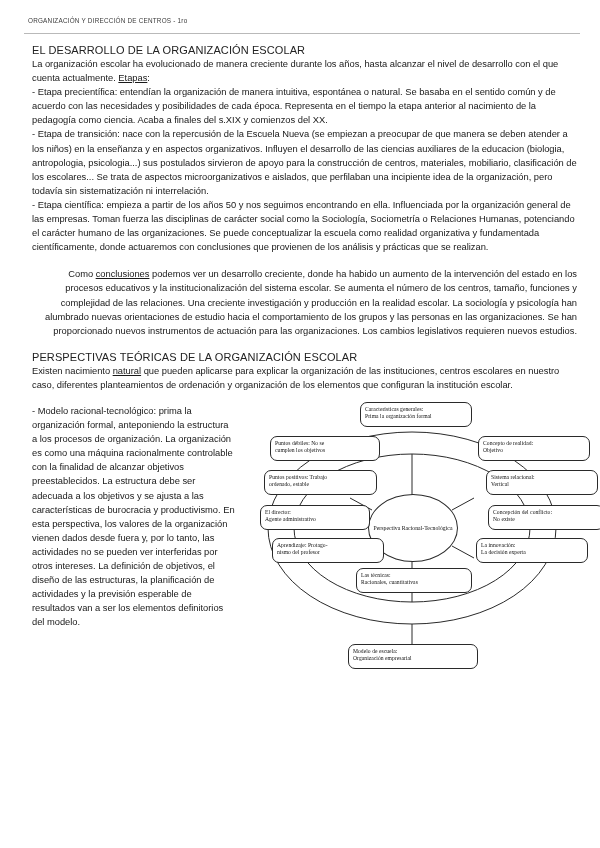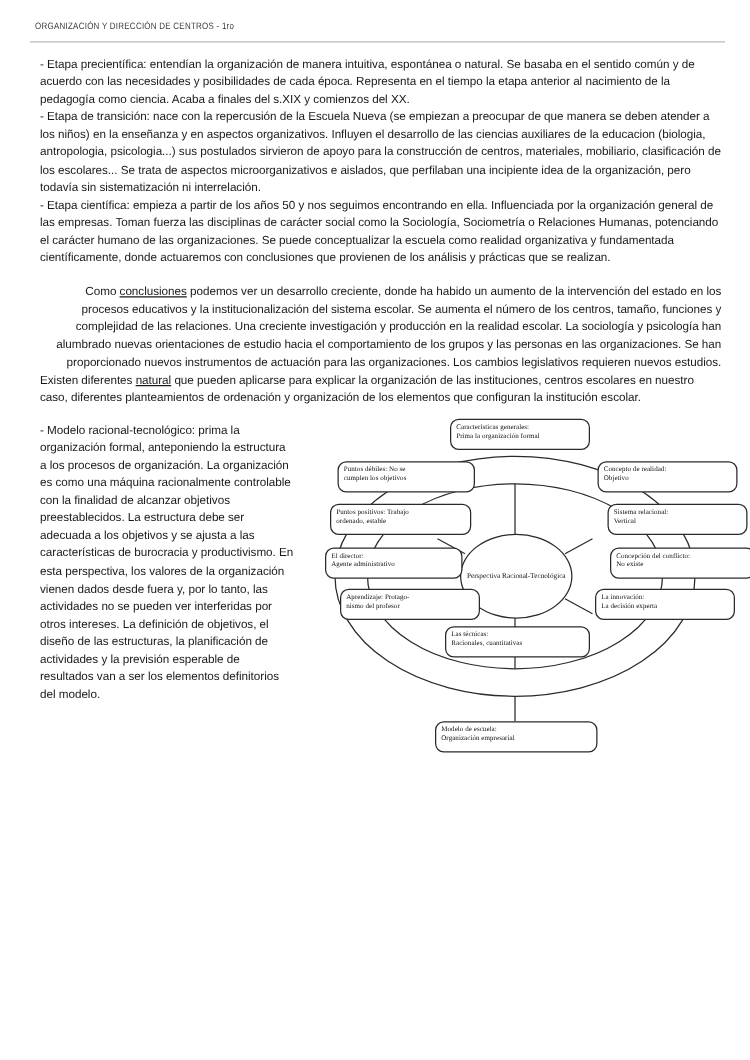--- a/index.html
+++ b/index.html
@@ -129,32 +129,35 @@
 <body>
 
 <div class="page">
 
   <div class="doc-header">ORGANIZACIÓN Y DIRECCIÓN DE CENTROS - 1ro</div>
   <div class="rule"></div>
 
   <div class="content">
 
 
-
+    <h2 class="section">EL DESARROLLO DE LA ORGANIZACIÓN ESCOLAR</h2>
+
+    <p class="body"><span>La organización escolar ha evolucionado de manera creciente durante los años, hasta alcanzar el nivel de desarrollo con el que cuenta actualmente. </span><span class="u">Etapas</span><span>:</span></p>
 
     <p class="body"><span>- </span><span class="b">Etapa precientífica</span><span>: entendían la organización de manera intuitiva, espontánea o natural. Se basaba en el sentido común y de acuerdo con las necesidades y posibilidades de cada época. Representa en el tiempo la etapa anterior al nacimiento de la pedagogía como ciencia. Acaba a finales del s.XIX y comienzos del XX.</span></p>
 
     <p class="body"><span>- </span><span class="b">Etapa de transición</span><span>: nace con la repercusión de la Escuela Nueva (se empiezan a preocupar de que manera se deben atender a los niños) en la enseñanza y en aspectos organizativos. Influyen el desarrollo de las ciencias auxiliares de la educacion (biologia, antropologia, psicologia...) sus postulados sirvieron de apoyo para la construcción de centros, materiales, mobiliario, clasificación de los escolares... Se trata de aspectos microorganizativos e aislados, que perfilaban una incipiente idea de la organización, pero todavía sin sistematización ni interrelación.</span></p>
 
     <p class="body"><span>- </span><span class="b">Etapa científica</span><span>: empieza a partir de los años 50 y nos seguimos encontrando en ella. Influenciada por la organización general de las empresas. Toman fuerza las disciplinas de carácter social como la Sociología, Sociometría o Relaciones Humanas, potenciando el carácter humano de las organizaciones. Se puede conceptualizar la escuela como realidad organizativa y fundamentada científicamente, donde actuaremos con conclusiones que provienen de los análisis y prácticas que se realizan.</span></p>
 
     <p class="body gap"><span>Como </span><span class="u">conclusiones</span><span> podemos ver un desarrollo creciente, donde ha habido un aumento de la intervención del estado en los procesos educativos y la institucionalización del sistema escolar. Se aumenta el número de los centros, tamaño, funciones y complejidad de las relaciones. Una creciente investigación y producción en la realidad escolar. La sociología y psicología han alumbrado nuevas orientaciones de estudio hacia el comportamiento de los grupos y las personas en las organizaciones. Se han proporcionado nuevos instrumentos de actuación para las organizaciones. Los cambios legislativos requieren nuevos estudios.</span></p>
 
-
-    <p class="body"><span>Existen diferentes </span><span class="u">natural</span><span> que pueden aplicarse para explicar la organización de las instituciones, centros escolares en nuestro caso, diferentes planteamientos de ordenación y organización de los elementos que configuran la institución escolar.</span></p>
+    <h2 class="section" style="margin-top:13px">PERSPECTIVAS TEÓRICAS DE LA ORGANIZACIÓN ESCOLAR</h2>
+
+    <p class="body"><span>Existen nacimiento </span><span class="u">natural</span><span> que pueden aplicarse para explicar la organización de las instituciones, centros escolares en nuestro caso, diferentes planteamientos de ordenación y organización de los elementos que configuran la institución escolar.</span></p>
 
     <div class="cols">
 
       <div class="leftcol">
         <p class="body"><span>- </span><span class="b">Modelo racional-tecnológico</span><span>: prima la organización formal, anteponiendo la estructura a los procesos de organización. La organización es como una máquina racionalmente controlable con la finalidad de alcanzar objetivos preestablecidos. La estructura debe ser adecuada a los objetivos  y  se ajusta a las características de burocracia y productivismo. En esta perspectiva, los valores de la organización vienen dados desde fuera y, por lo tanto, las actividades no se pueden ver interferidas por otros intereses. La definición de objetivos, el diseño de las estructuras, la planificación de actividades y la previsión esperable de resultados van a ser los elementos definitorios del modelo.</span></p>
       </div>
 
       <div class="diagram">
 
         <svg width="352" height="300" viewBox="0 0 352 300">

